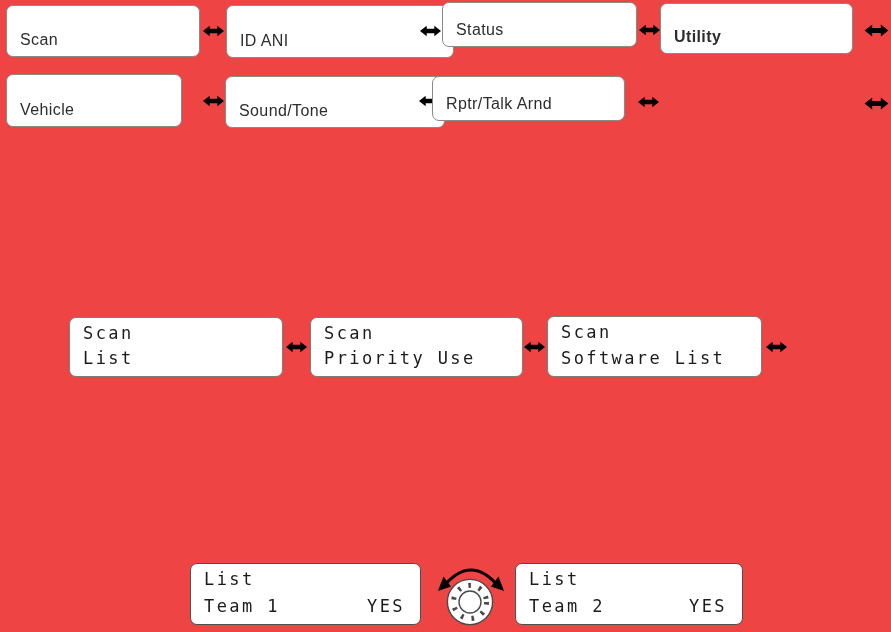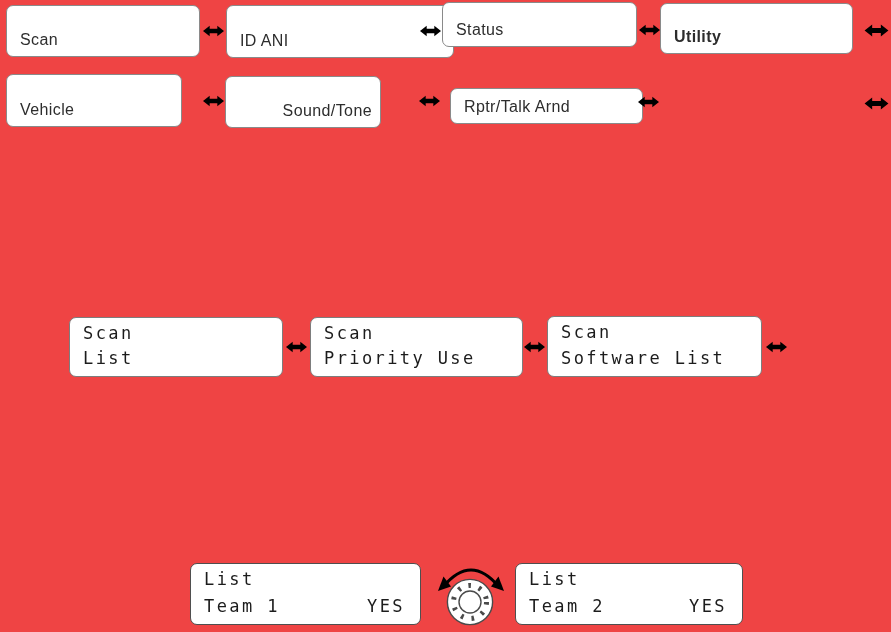--- a/index.html
+++ b/index.html
@@ -94,31 +94,31 @@
   <div class="box menu-box" style="left:6px; top:74px; width:176px; height:53px;">
     <span>Vehicle</span>
   </div>
 
   <span class="h-arrow" style="left:203px; top:95px;">
     <svg width="21" height="12" viewBox="0 0 22 12">
         <polygon points="0,6 7,0.5 7,3.6 15,3.6 15,0.5 22,6 15,11.5 15,8.4 7,8.4 7,11.5" fill="#000"></polygon>
       </svg>
   </span>
 
-  <div class="box menu-box" style="left:225px; top:76px; width:156px; height:52px;justify-content:flex-end;">
+  <div class="box menu-box" style="left:225px; top:76px; width:220px; height:52px;">
     <span>Sound/Tone</span>
   </div>
 
   <span class="h-arrow" style="left:419px; top:95px;">
     <svg width="21" height="12" viewBox="0 0 22 12">
         <polygon points="0,6 7,0.5 7,3.6 15,3.6 15,0.5 22,6 15,11.5 15,8.4 7,8.4 7,11.5" fill="#000"></polygon>
       </svg>
   </span>
 
-  <div class="box menu-box" style="left:450px; top:76px; width:193px; height:36px;margin-top:12px;">
+  <div class="box menu-box" style="left:432px; top:76px; width:193px; height:45px;">
     <span>Rptr/Talk Arnd</span>
   </div>
 
   <span class="h-arrow" style="left:638px; top:96px;">
     <svg width="21" height="12" viewBox="0 0 22 12">
         <polygon points="0,6 7,0.5 7,3.6 15,3.6 15,0.5 22,6 15,11.5 15,8.4 7,8.4 7,11.5" fill="#000"></polygon>
       </svg>
   </span>
 
 

